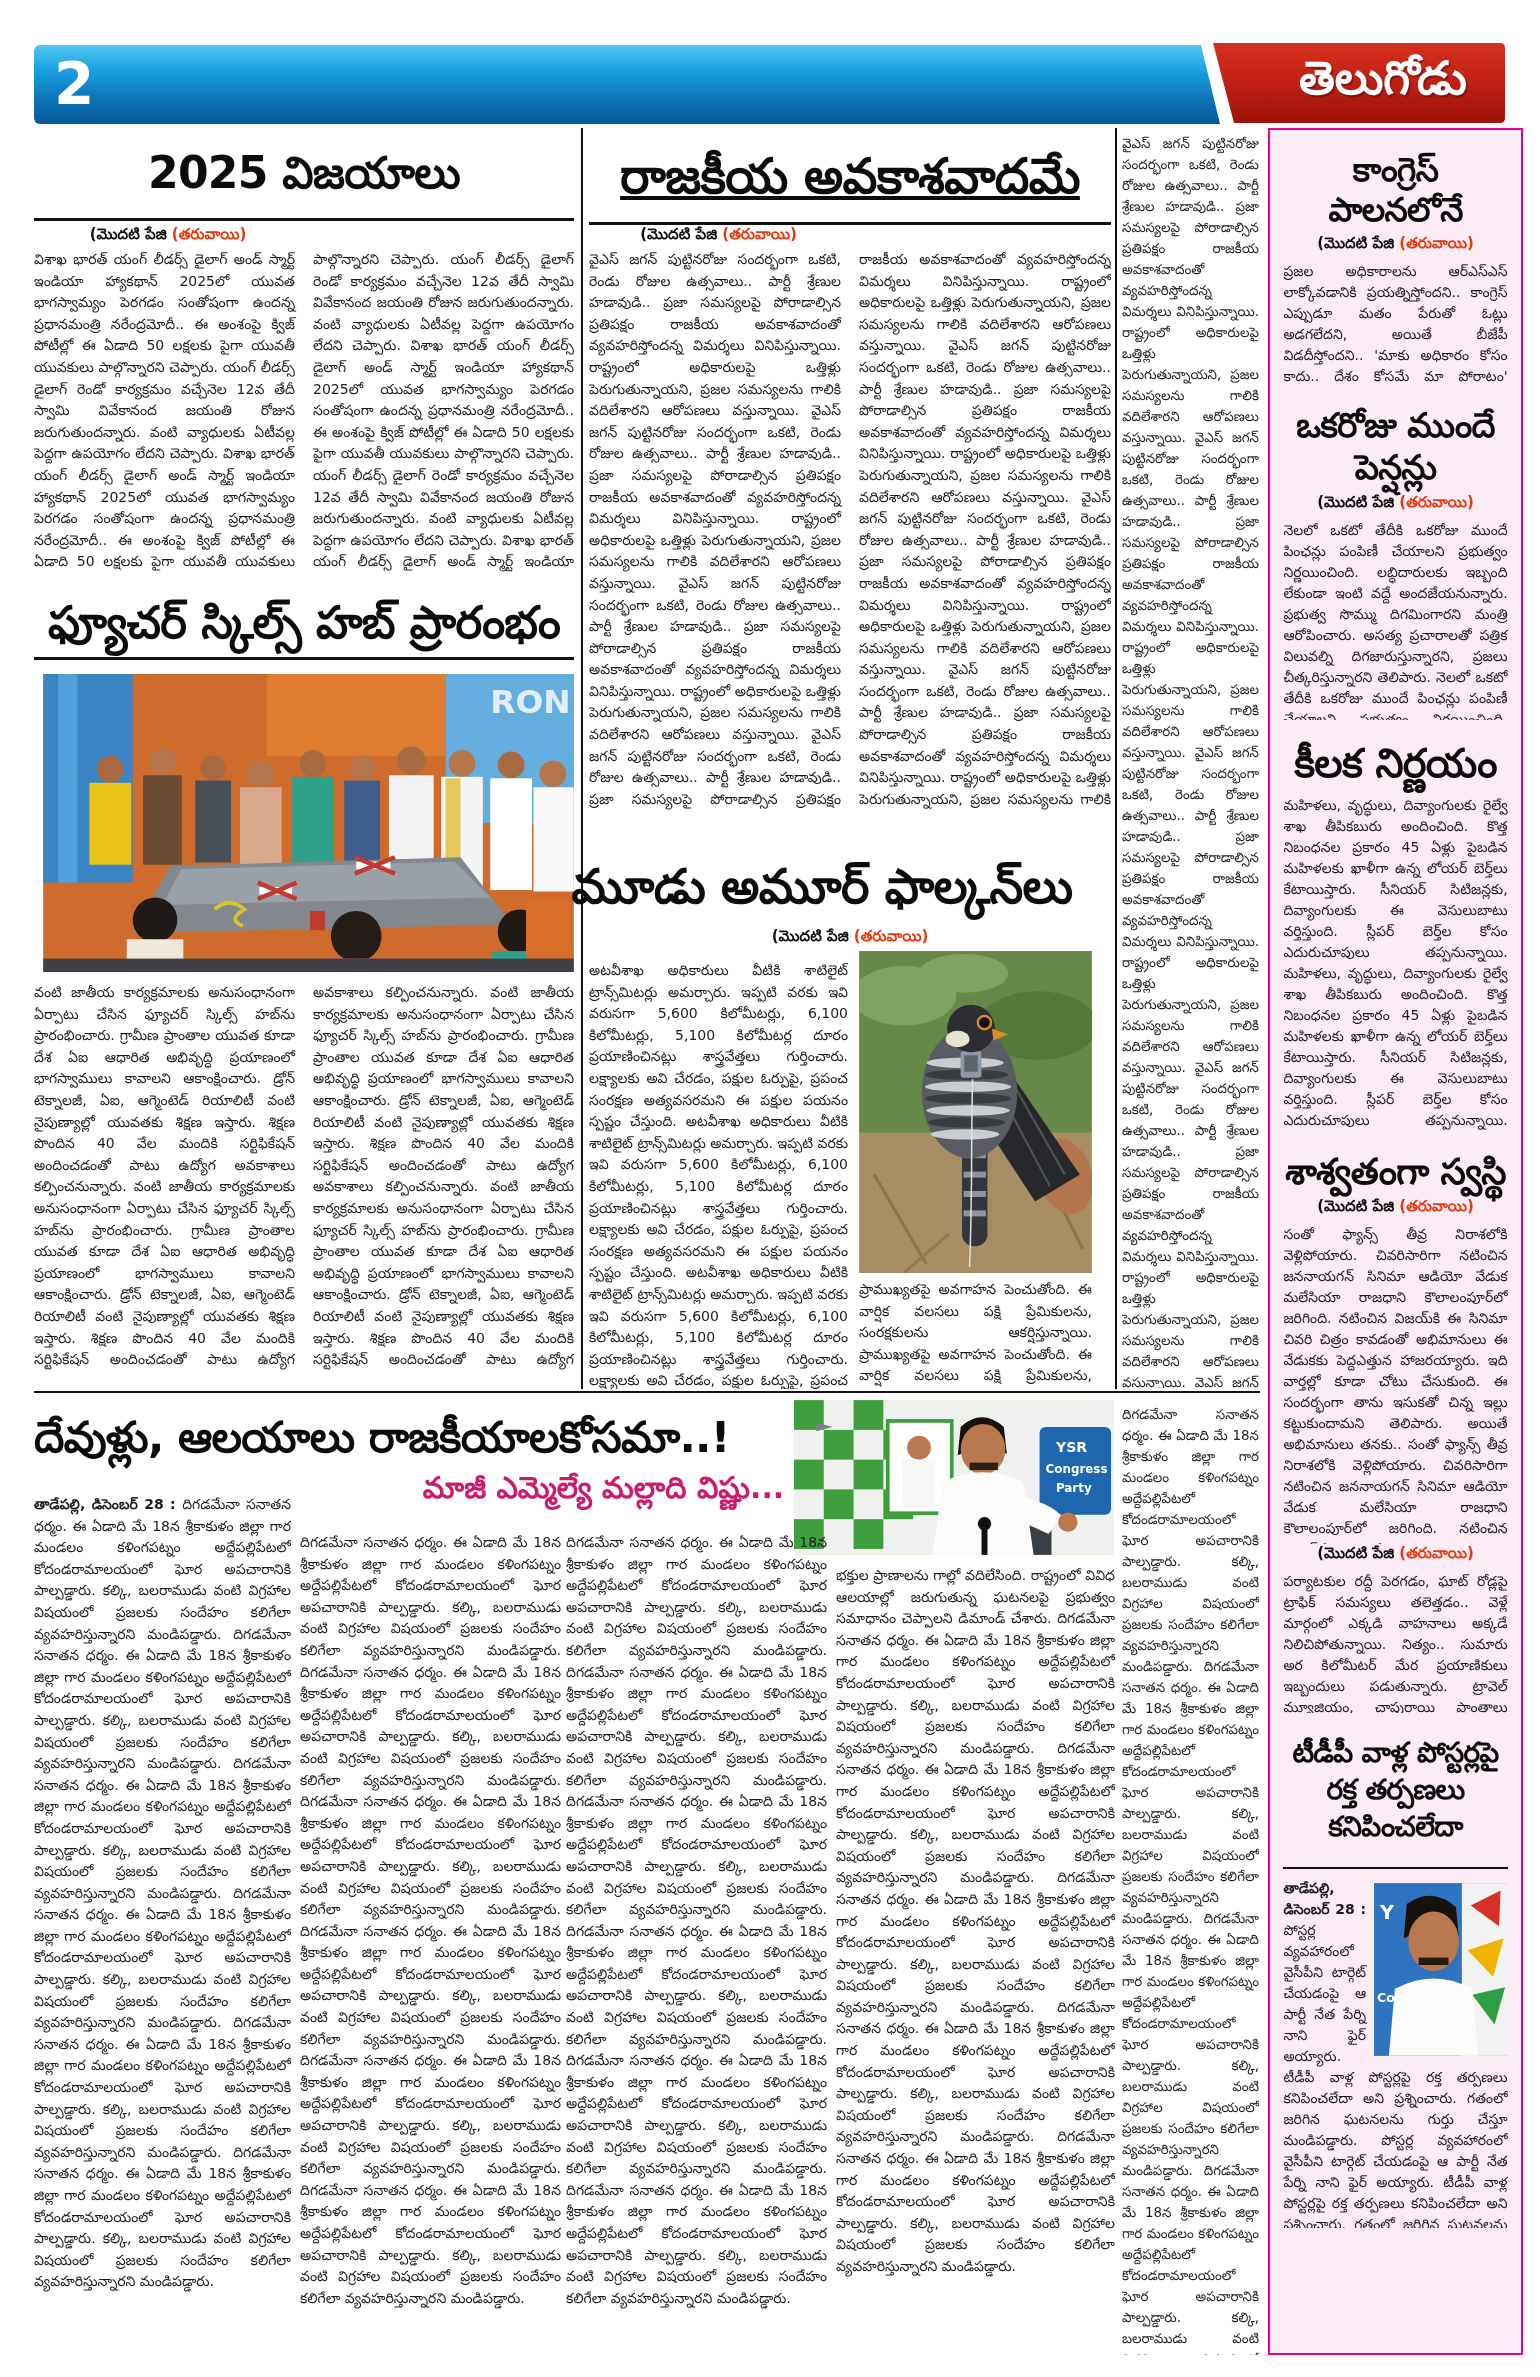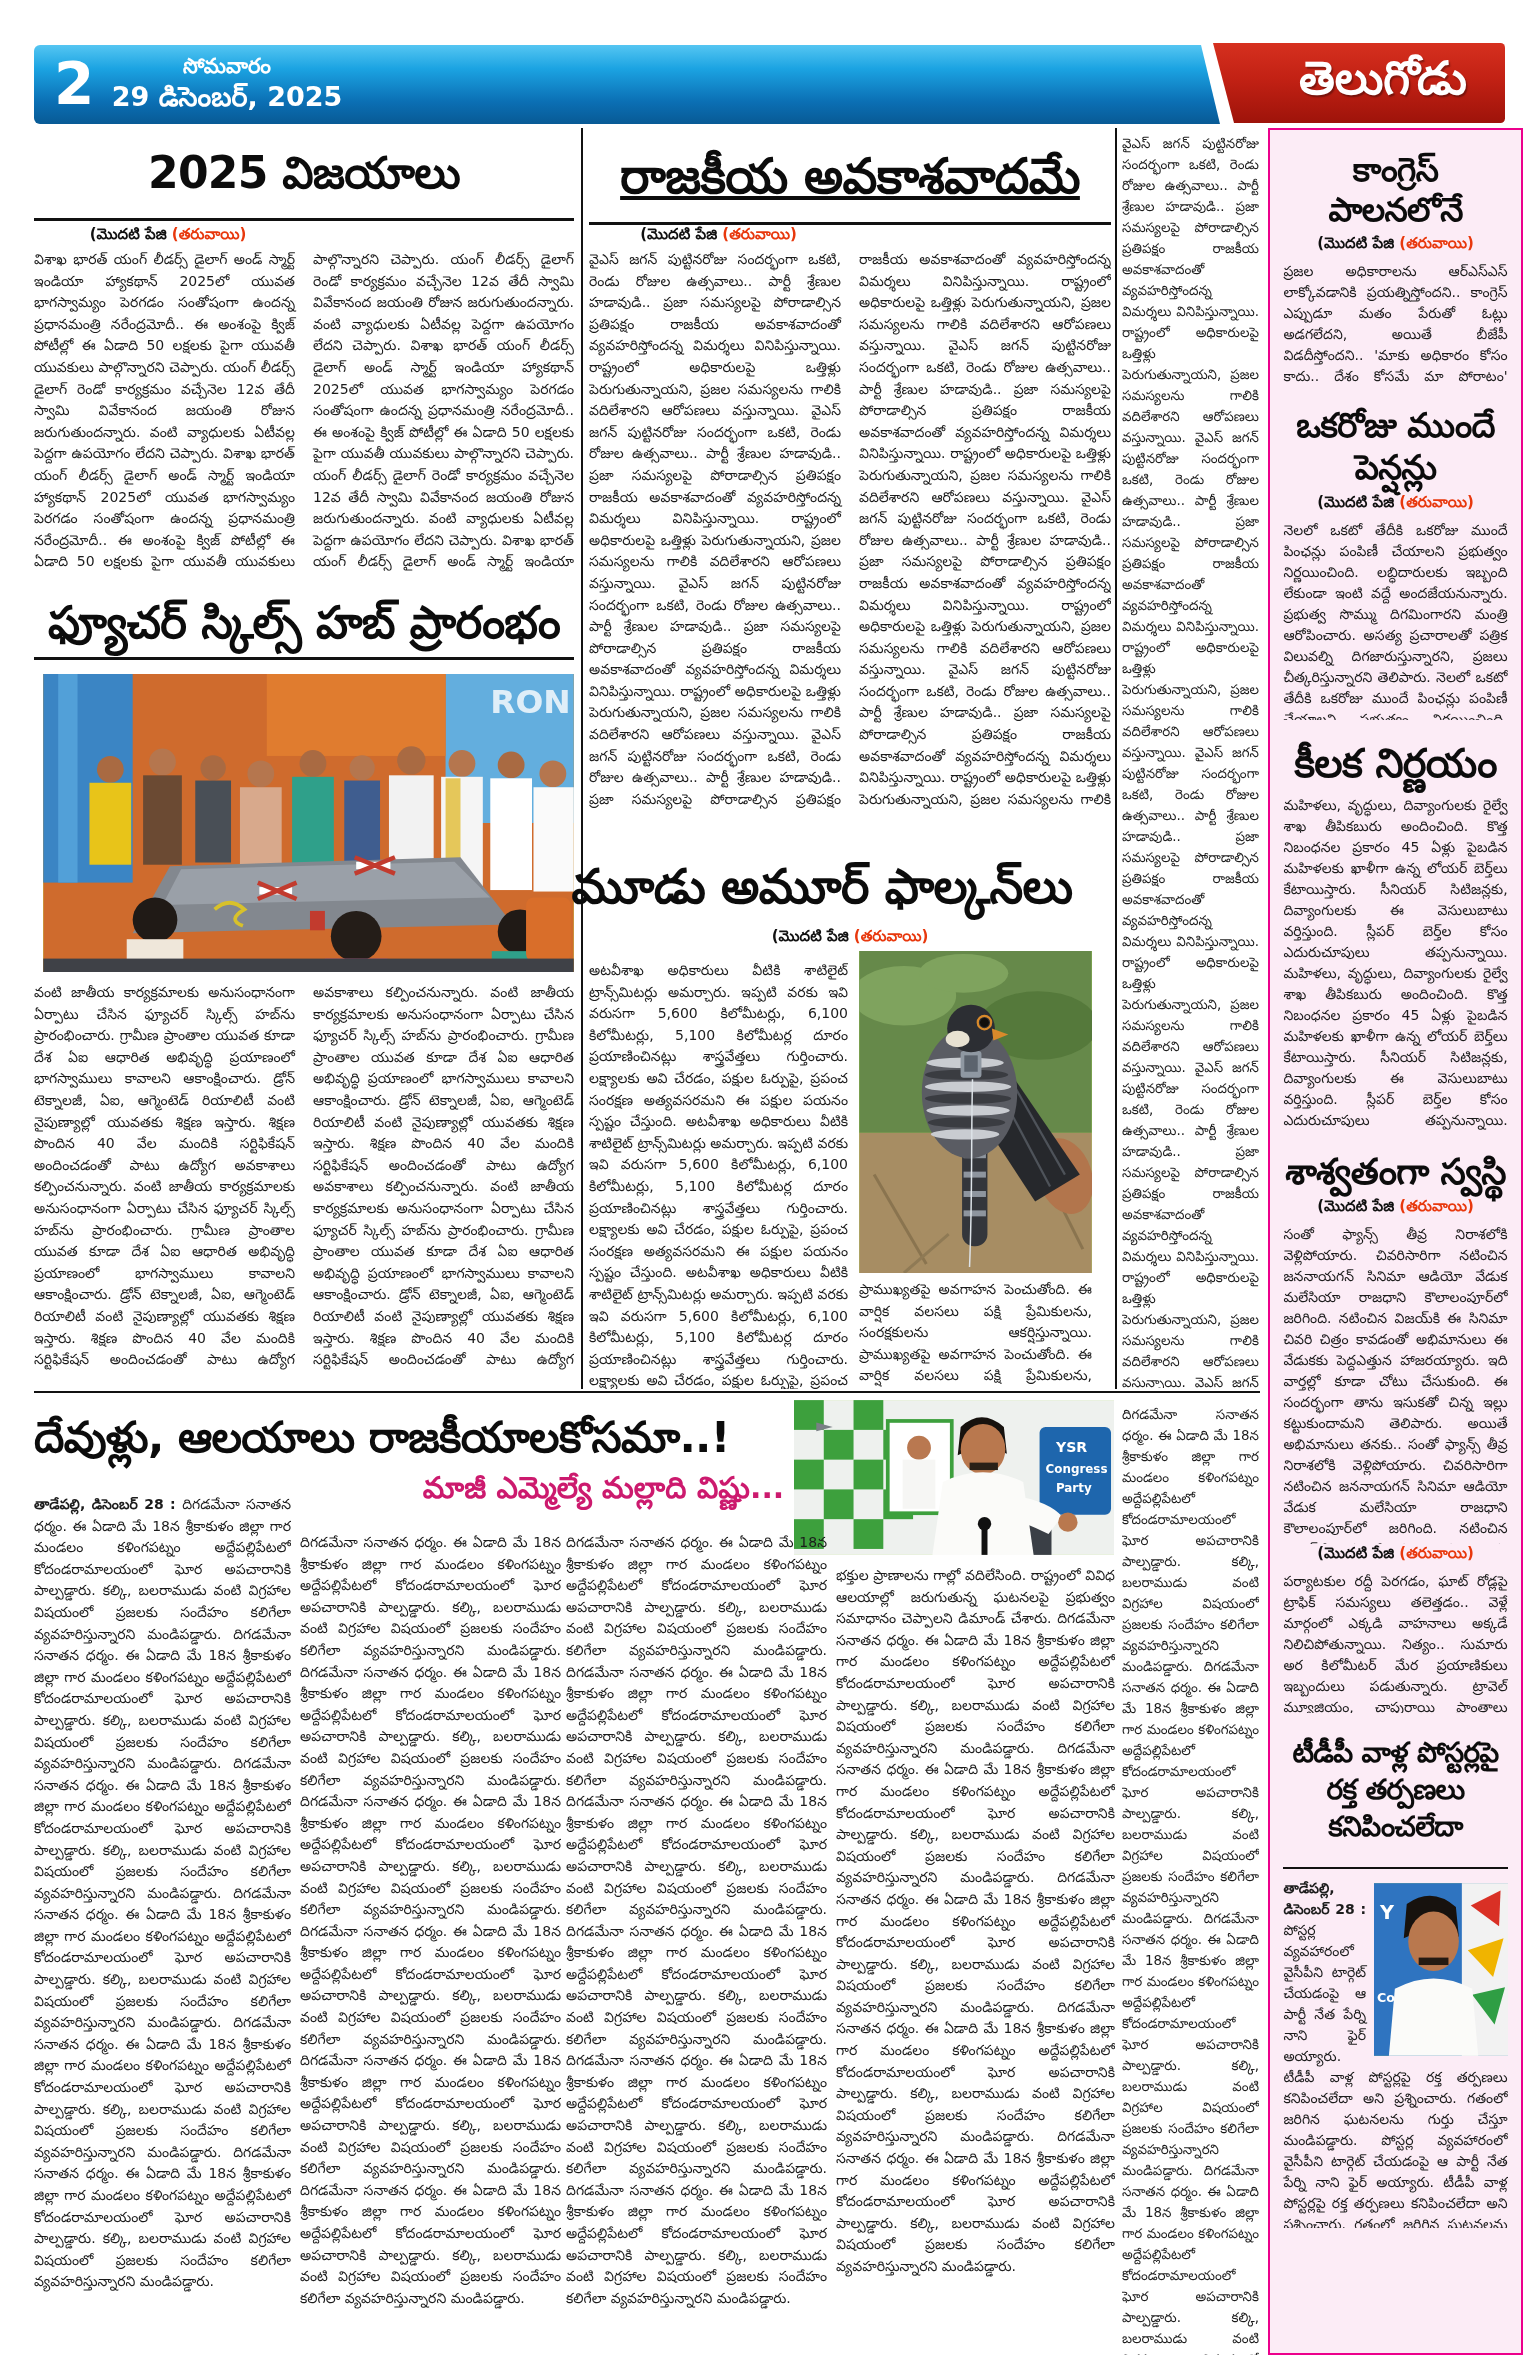--- a/index.html
+++ b/index.html
@@ -39,24 +39,20 @@
   svg{display:block;}
   .float-photo{float:right;margin:4.5px 0 6px 7.5px;}
 </style>
 </head>
 <body>
 
 <div id="page">
 
   <div class="abs topbar"></div>
   <div class="abs pagenum">2</div>
-  <div class="abs daydate">
-    <div class="day">సోమవారం</div>
-    <div class="date">29 డిసెంబర్, 2025</div>
-  </div>
   <div class="abs logo">
     <span>తెలుగోడు</span>
   </div>
 
   <div class="abs vrule" style="left:581px;top:128px;height:1261px;"></div>
   <div class="abs vrule" style="left:1115px;top:128px;height:1261px;"></div>
 
   <div class="abs head rule-b" style="left:34px;top:130px;width:540px;height:88px;font-size:44px;line-height:85px;">2025 విజయాలు</div>
   <div class="abs byline" style="left:34px;top:225px;width:268px;">
     <span>(మొదటి పేజి </span><span class="red">(తరువాయి)</span>

